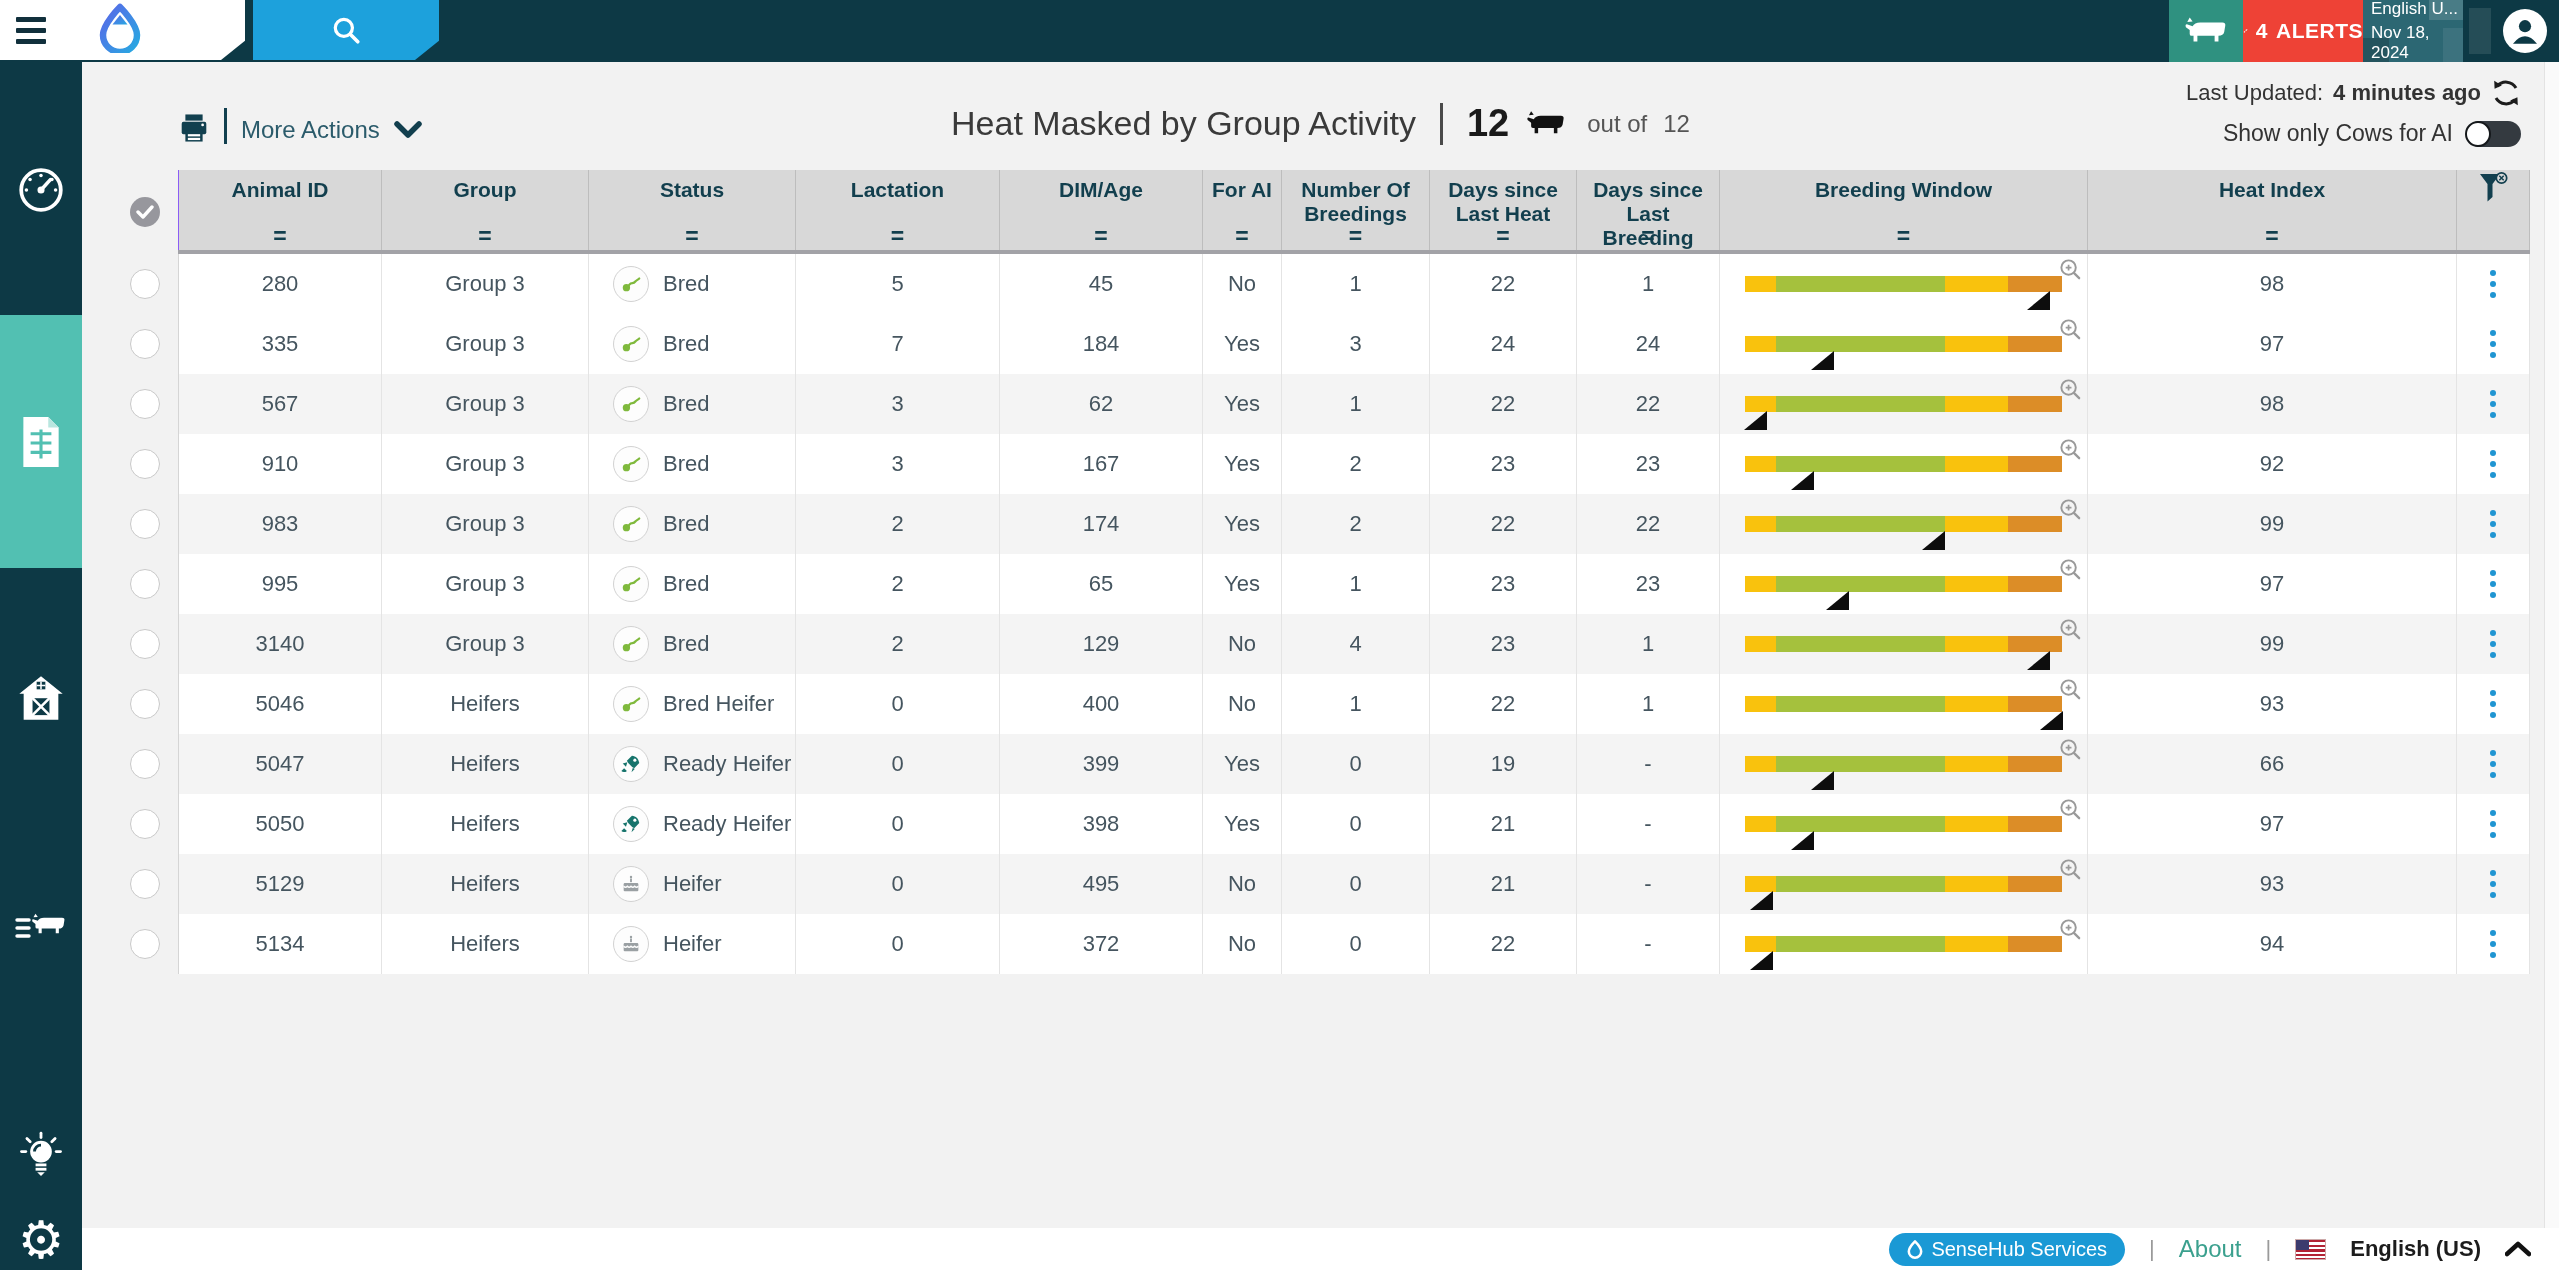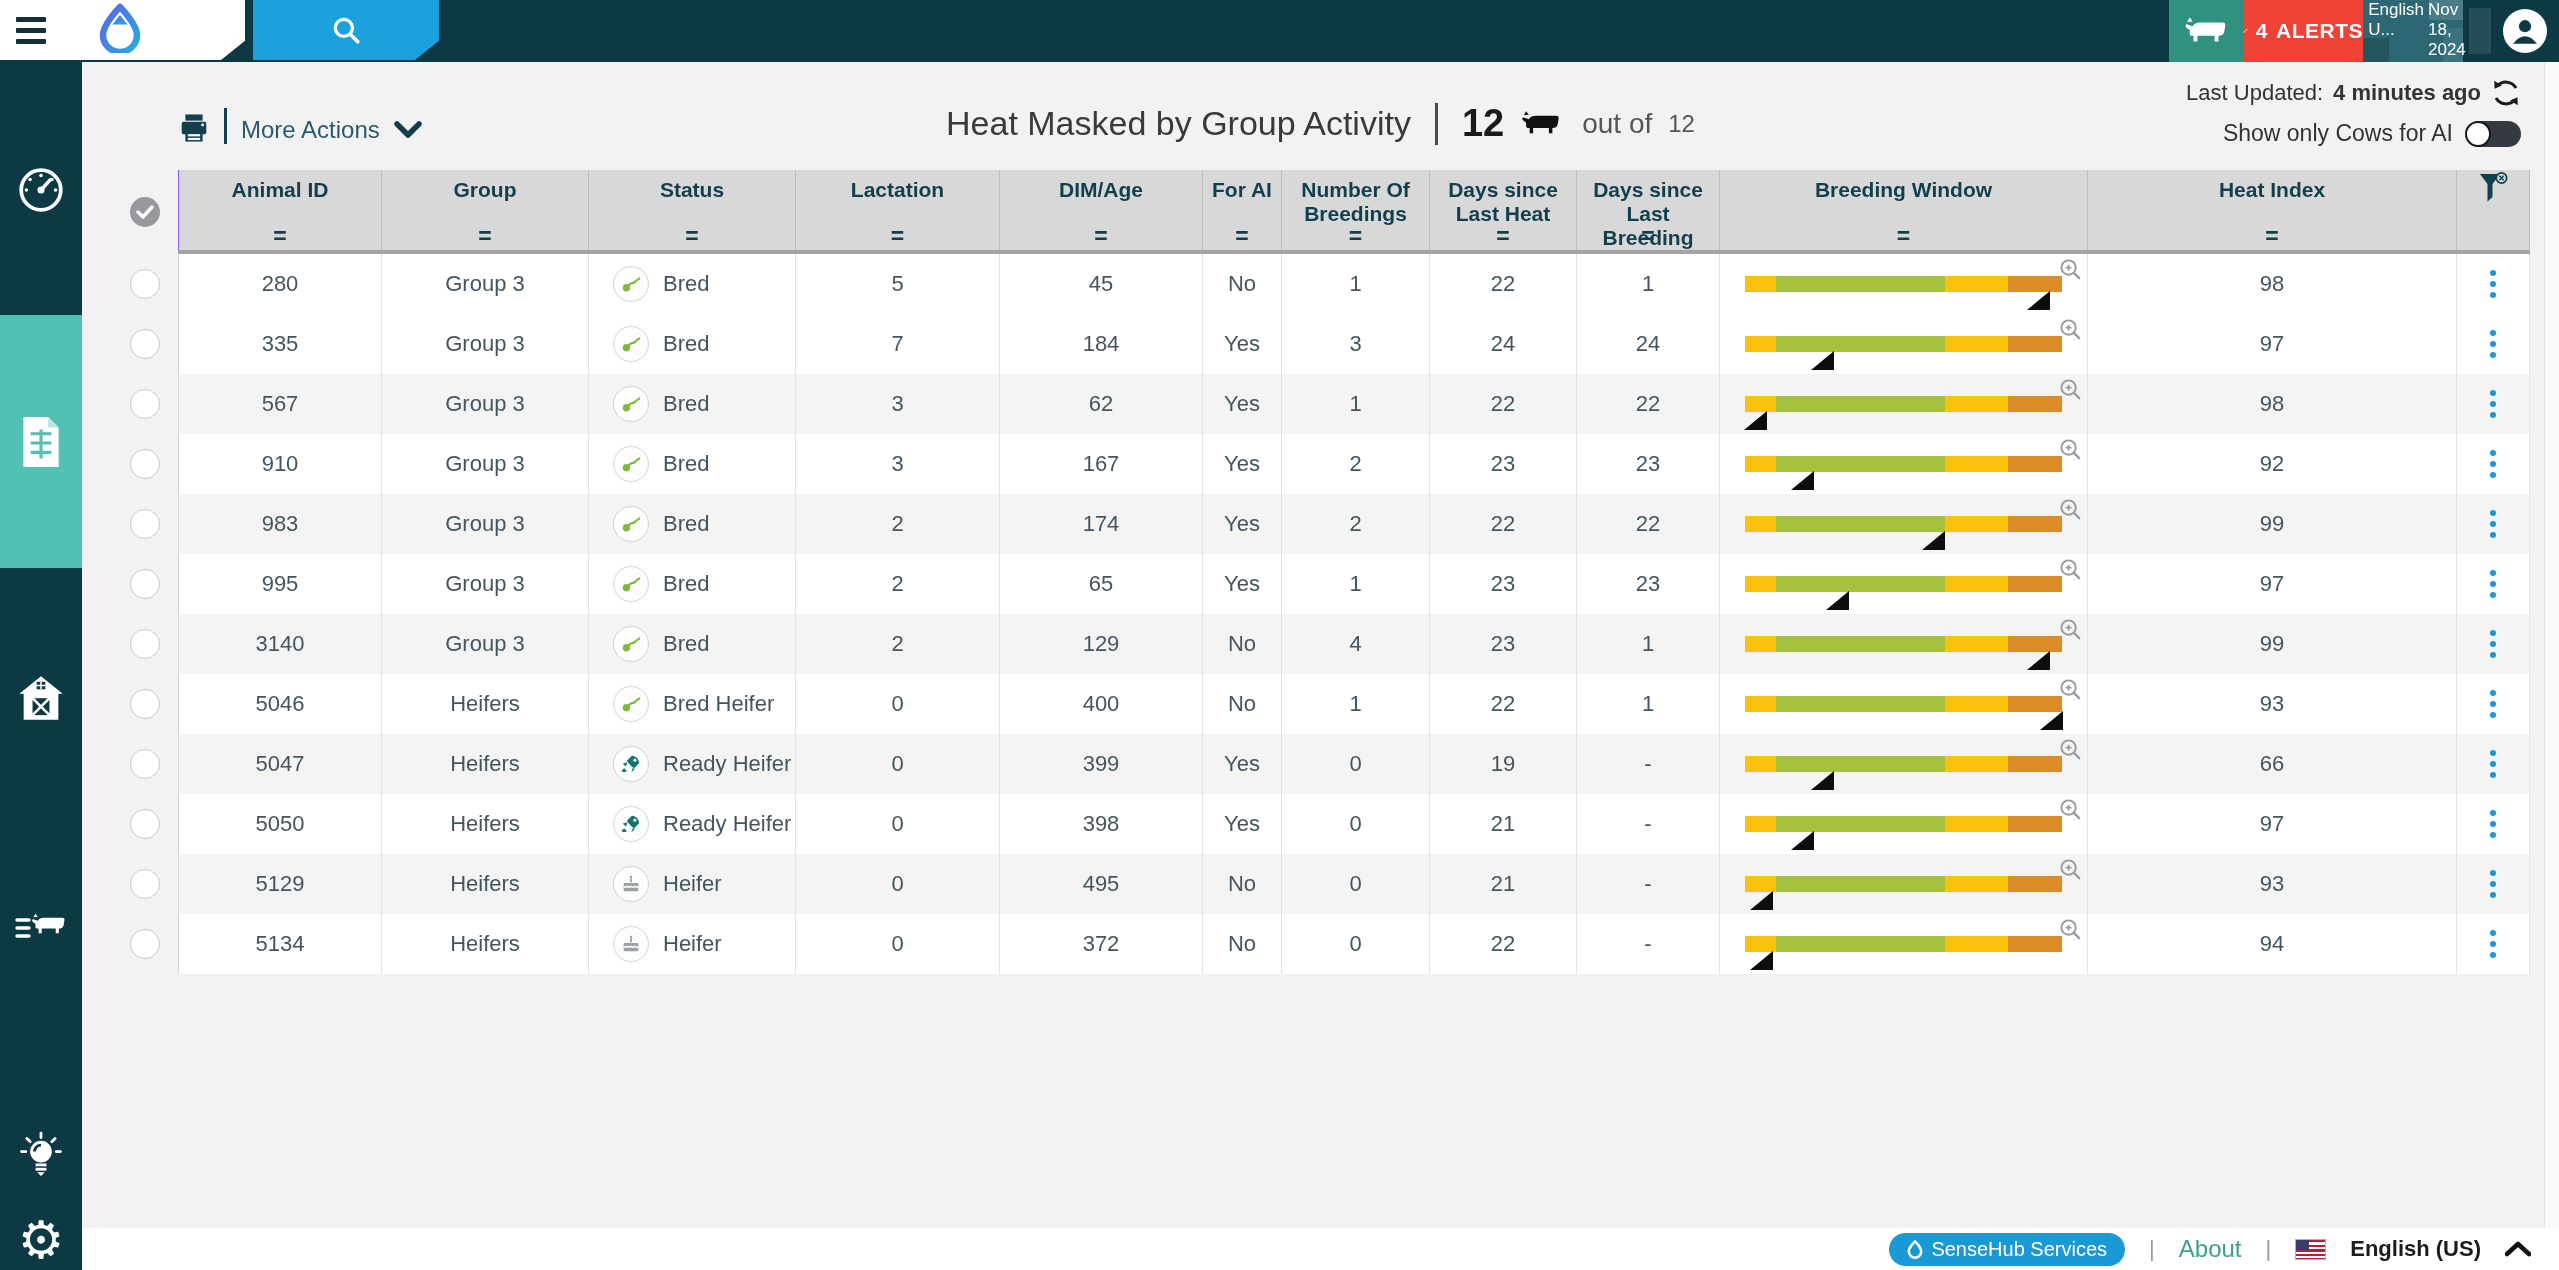--- a/index.html
+++ b/index.html
@@ -15,21 +15,21 @@
   .hamburger i { display:block; height:5px; background:#11303c; border-radius:1px; }
   .logo-drop { margin-left:52px; }
   .search-box { position:absolute; left:253px; top:0; width:186px; height:60px; background:#1da1dc;
     display:flex; align-items:center; justify-content:center;
     clip-path:polygon(0 0,100% 0,100% 68%,calc(100% - 24px) 100%,0 100%); }
   .top-right { position:absolute; right:0; top:0; height:62px; display:flex; align-items:stretch; }
   .herd-btn { width:74px; background:#2f9180; display:flex; align-items:center; justify-content:center; }
   .alerts-btn { width:120px; background:#ee4236; display:flex; align-items:center; justify-content:center; gap:8px;
     color:#fff; font-size:21px; font-weight:700; letter-spacing:.5px; }
   .lang-panel { width:100px; background:#2c6773; position:relative; color:#fff;
-    display:flex; flex-direction:row; justify-content:center; padding-left:8px; gap:4px; font-size:17px; }
+    display:flex; flex-direction:column; justify-content:center; padding-left:8px; gap:4px; font-size:17px; }
   .lang-panel .tile1 { position:absolute; right:0; top:0; width:34px; height:20px; background:rgba(255,255,255,.14); }
   .lang-panel .tile2 { position:absolute; left:0; bottom:0; width:26px; height:24px; background:rgba(0,0,0,.18); }
   .lang-panel .tile3 { position:absolute; right:0; bottom:0; width:20px; height:34px; background:rgba(255,255,255,.08); }
   .acct-zone { width:96px; position:relative; }
   .acct-zone .tileA { position:absolute; left:6px; top:8px; width:22px; height:46px; background:rgba(255,255,255,.10); }
   .acct-circle { position:absolute; right:12px; top:9px; width:44px; height:44px; border-radius:50%; background:#fff;
     display:flex; align-items:center; justify-content:center; }
 
   
   .sidebar { position:absolute; left:0; top:62px; width:82px; height:1208px; background:#0d3945; }
@@ -46,21 +46,21 @@
 
   .actions-row { position:absolute; top:46px; left:96px; display:flex; align-items:flex-end; gap:14px; }
   .vdivider { width:3px; height:36px; background:#12404f; }
   .more-actions { display:flex; align-items:center; gap:14px; font-size:24px; color:#2b5b6b; }
 
   .title-wrap { position:absolute; top:40px; left:0; width:100%; display:flex; justify-content:center;
     align-items:center; gap:16px; pointer-events:none; }
   .title-main { font-size:34px; color:#3a3a3a; }
   .title-div { width:3px; height:42px; background:#4a4a4a; margin:0 8px; }
   .title-count { font-size:38px; font-weight:700; color:#1a1a1a; }
-  .title-outof { font-size:28px; color:#555; margin-left:4px; }
+  .title-outof { font-size:24px; color:#555; margin-left:4px; }
   .title-total { font-size:24px; color:#555; }
 
   .show-only { position:absolute; top:58px; right:38px; display:flex; align-items:center; gap:14px;
     font-size:23px; color:#333; }
   .toggle { width:54px; height:26px; background:#343a40; border-radius:14px; position:relative; }
   .toggle .knob { position:absolute; left:-2px; top:0px; width:26px; height:26px; border-radius:50%;
     background:#fff; border:2px solid #15181b; }
 
   
   .table-area { position:absolute; top:108px; left:30px; width:2418px; }

